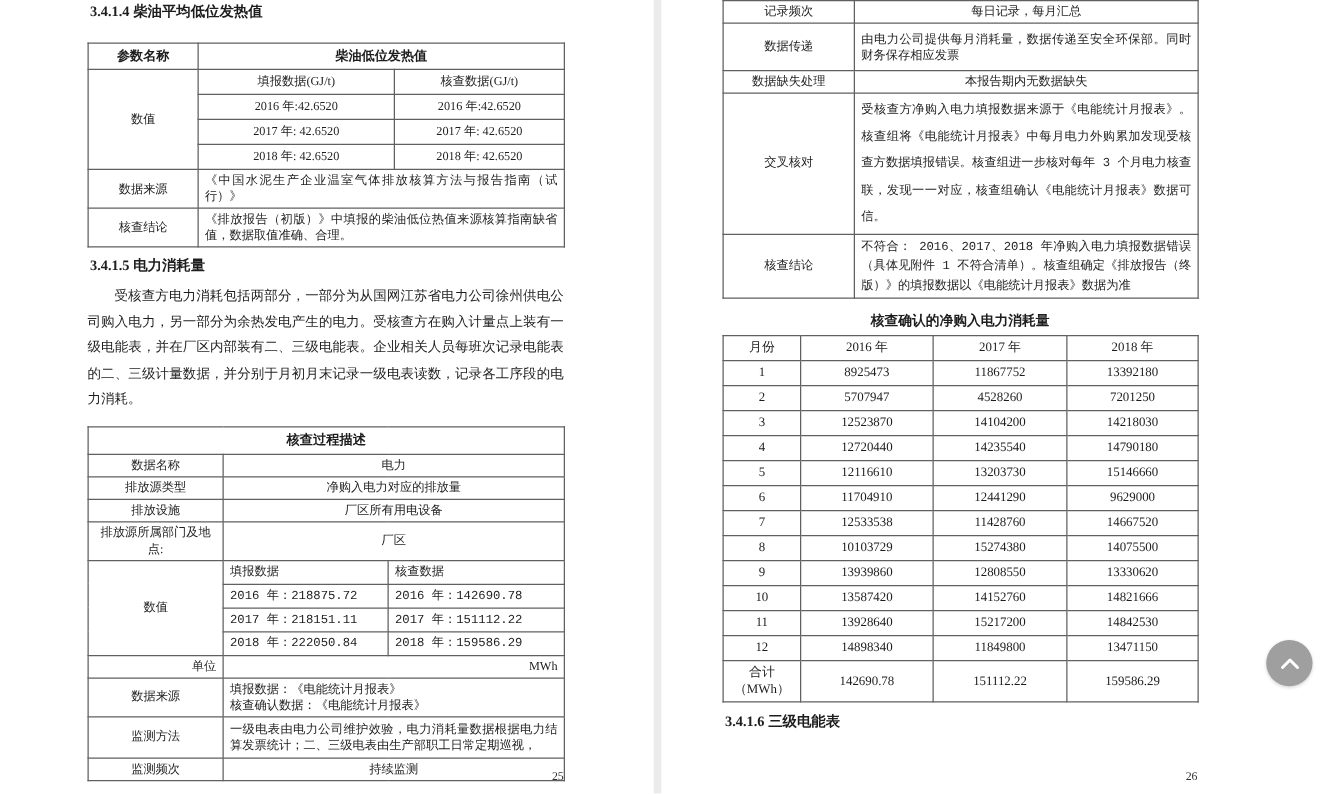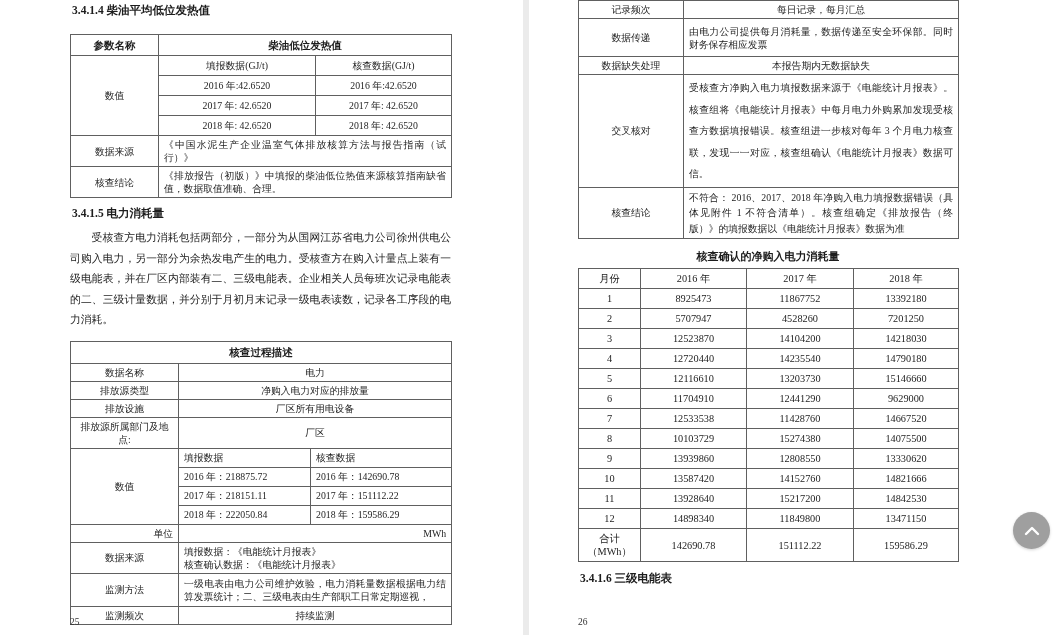--- a/index.html
+++ b/index.html
@@ -23,21 +23,21 @@
     text-indent:2em; margin:7px 0 0 0;
   }
 
   table { border-collapse:collapse; width:100%; table-layout:fixed; }
   td {
     border:1px solid #606060; font-size:9.8px; line-height:13px;
     text-align:center; vertical-align:middle; padding:2px 5px;
     overflow:hidden;
   }
   .b { font-weight:bold; }
-  .tl { text-align:left; }
+  .tl { text-align:left;font-family:Liberation Mono, monospace; }
   .tj { text-align:justify; }
 
   
   .t1 { margin-top:17px; }
   .t1 .c0 { width:88px; }
   .t1 .c1 { width:157px; }
   .t1 .c2 { width:136px; }
   .t1 .hrow td { height:21px; font-size:10.5px;margin-top:40px; }
   .t1 .drow td { height:20px; }
   .t1 .txrow td { height:28px; }
@@ -72,21 +72,21 @@
   .t4 { margin-top:4px; }
   .t4 .c0 { width:62px; }
   .t4 .c1 { width:106px; }
   .t4 .c2 { width:107px; }
   .t4 .c3 { width:105px; }
   .t4 td { height:20px; font-size:10.3px; }
   .t4 .total td { height:33px; }
 
   .page-num {
     position:absolute; top:617px; left:0; width:100%;
-    text-align:left; font-size:9.5px; color:#333;
+    text-align:right; font-size:9.5px; color:#333;
   }
 
   .page-divider {
     position:absolute; left:523px; top:0; width:6px; height:635px;
     background:#ebebeb;
   }
 
   .scroll-top {
     position:absolute; left:1013px; top:512px; width:37px; height:37px;
     border-radius:50%; background:#9f9f9f; border:none; padding:0;

